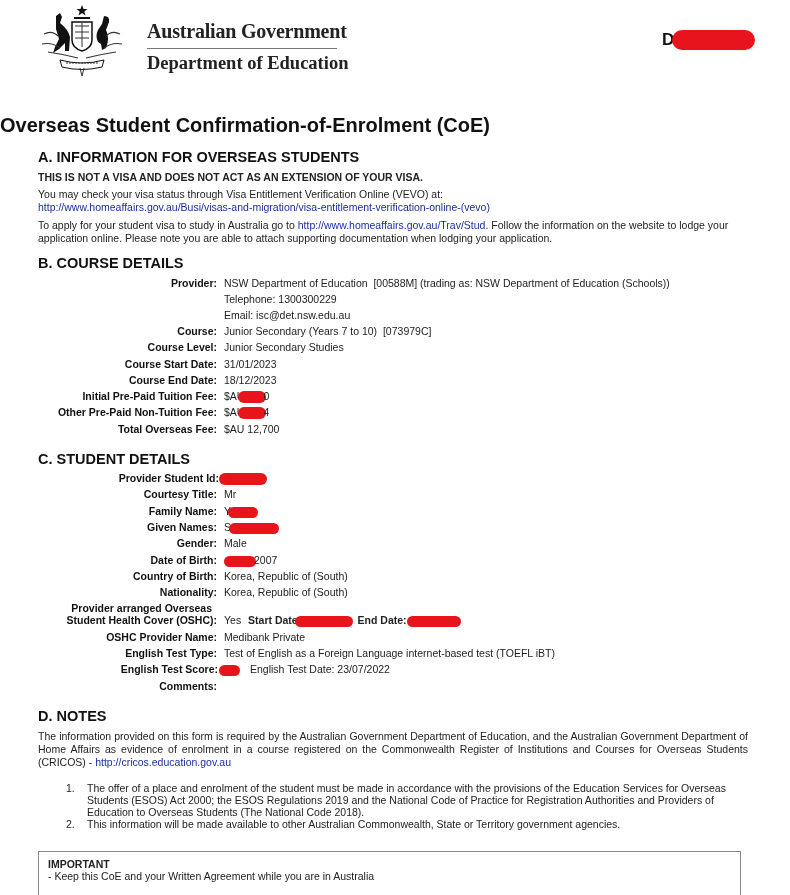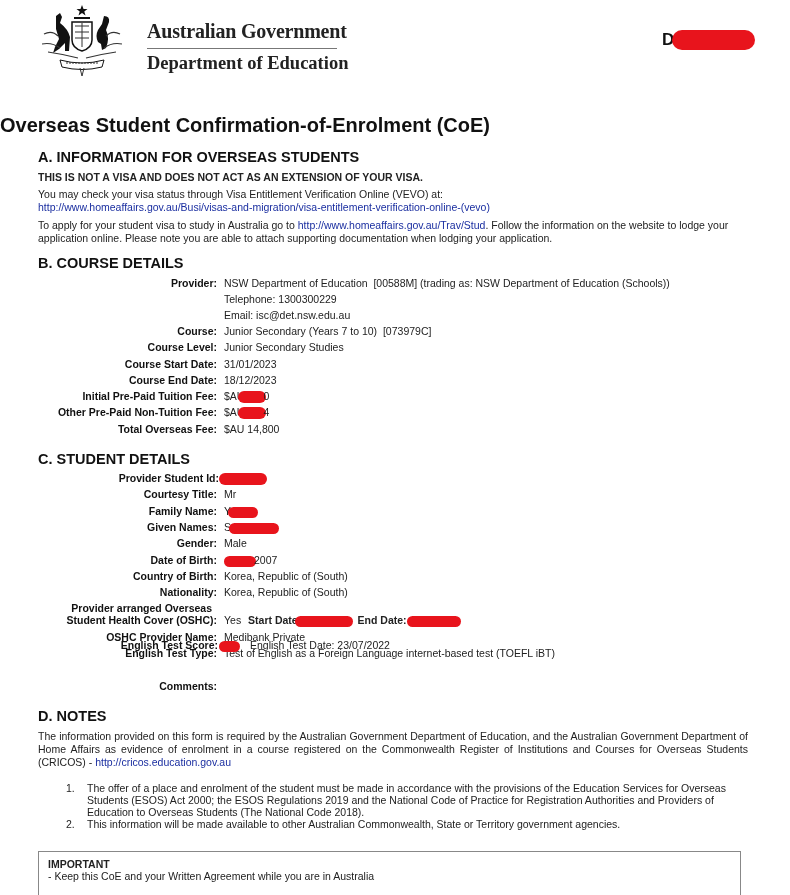--- a/index.html
+++ b/index.html
@@ -93,21 +93,21 @@
 <div class="row" style="top:389px;">
   <span class="lbl">Initial Pre-Paid Tuition Fee:</span>
   <span class="val"><span>$AU</span><span class="redact" style="width:28px;height:12px;margin:0 -3px 0 -6px;"></span><span>0</span></span>
 </div>
 <div class="row" style="top:405px;">
   <span class="lbl">Other Pre-Paid Non-Tuition Fee:</span>
   <span class="val"><span>$AU</span><span class="redact" style="width:28px;height:12px;margin:0 -3px 0 -6px;"></span><span>4</span></span>
 </div>
 <div class="row" style="top:422px;">
   <span class="lbl">Total Overseas Fee:</span>
-  <span class="val">$AU 14,800</span>
+  <span class="val">$AU 12,700</span>
 </div>
 
 <div class="section-h" style="top:451px;">C. STUDENT DETAILS</div>
 <div class="row" style="top:471px;">
   <span class="lbl" style="right:571px;">Provider Student Id:</span>
   <span class="val" style="left:219px;"><span class="redact" style="width:48px;height:12px;"></span></span>
 </div>
 <div class="row" style="top:487px;">
   <span class="lbl">Courtesy Title:</span>
   <span class="val">Mr</span>
@@ -146,21 +146,21 @@
   </span>
 </div>
 <div class="row" style="top:630px;">
   <span class="lbl">OSHC Provider Name:</span>
   <span class="val">Medibank Private</span>
 </div>
 <div class="row" style="top:646px;">
   <span class="lbl">English Test Type:</span>
   <span class="val">Test of English as a Foreign Language internet-based test (TOEFL iBT)</span>
 </div>
-<div class="row" style="top:638px;">
+<div class="row" style="top:662px;">
   <span class="lbl" style="right:572px;">English Test Score:</span>
   <span class="val" style="left:219px;"><span class="redact" style="width:21px;height:11px;margin-right:10px;"></span><span>English Test Date: 23/07/2022</span></span>
 </div>
 <div class="row" style="top:679px;">
   <span class="lbl">Comments:</span>
 </div>
 
 <div class="section-h" style="top:708px;">D. NOTES</div>
 <div class="p" style="top:730px; width:710px; text-align:justify;"><span>The information provided on this form is required by the Australian Government Department of Education, and the Australian Government Department of Home Affairs as evidence of enrolment in a course registered on the Commonwealth Register of Institutions and Courses for Overseas Students (CRICOS) - </span><a>http://cricos.education.gov.au</a></div>
 

